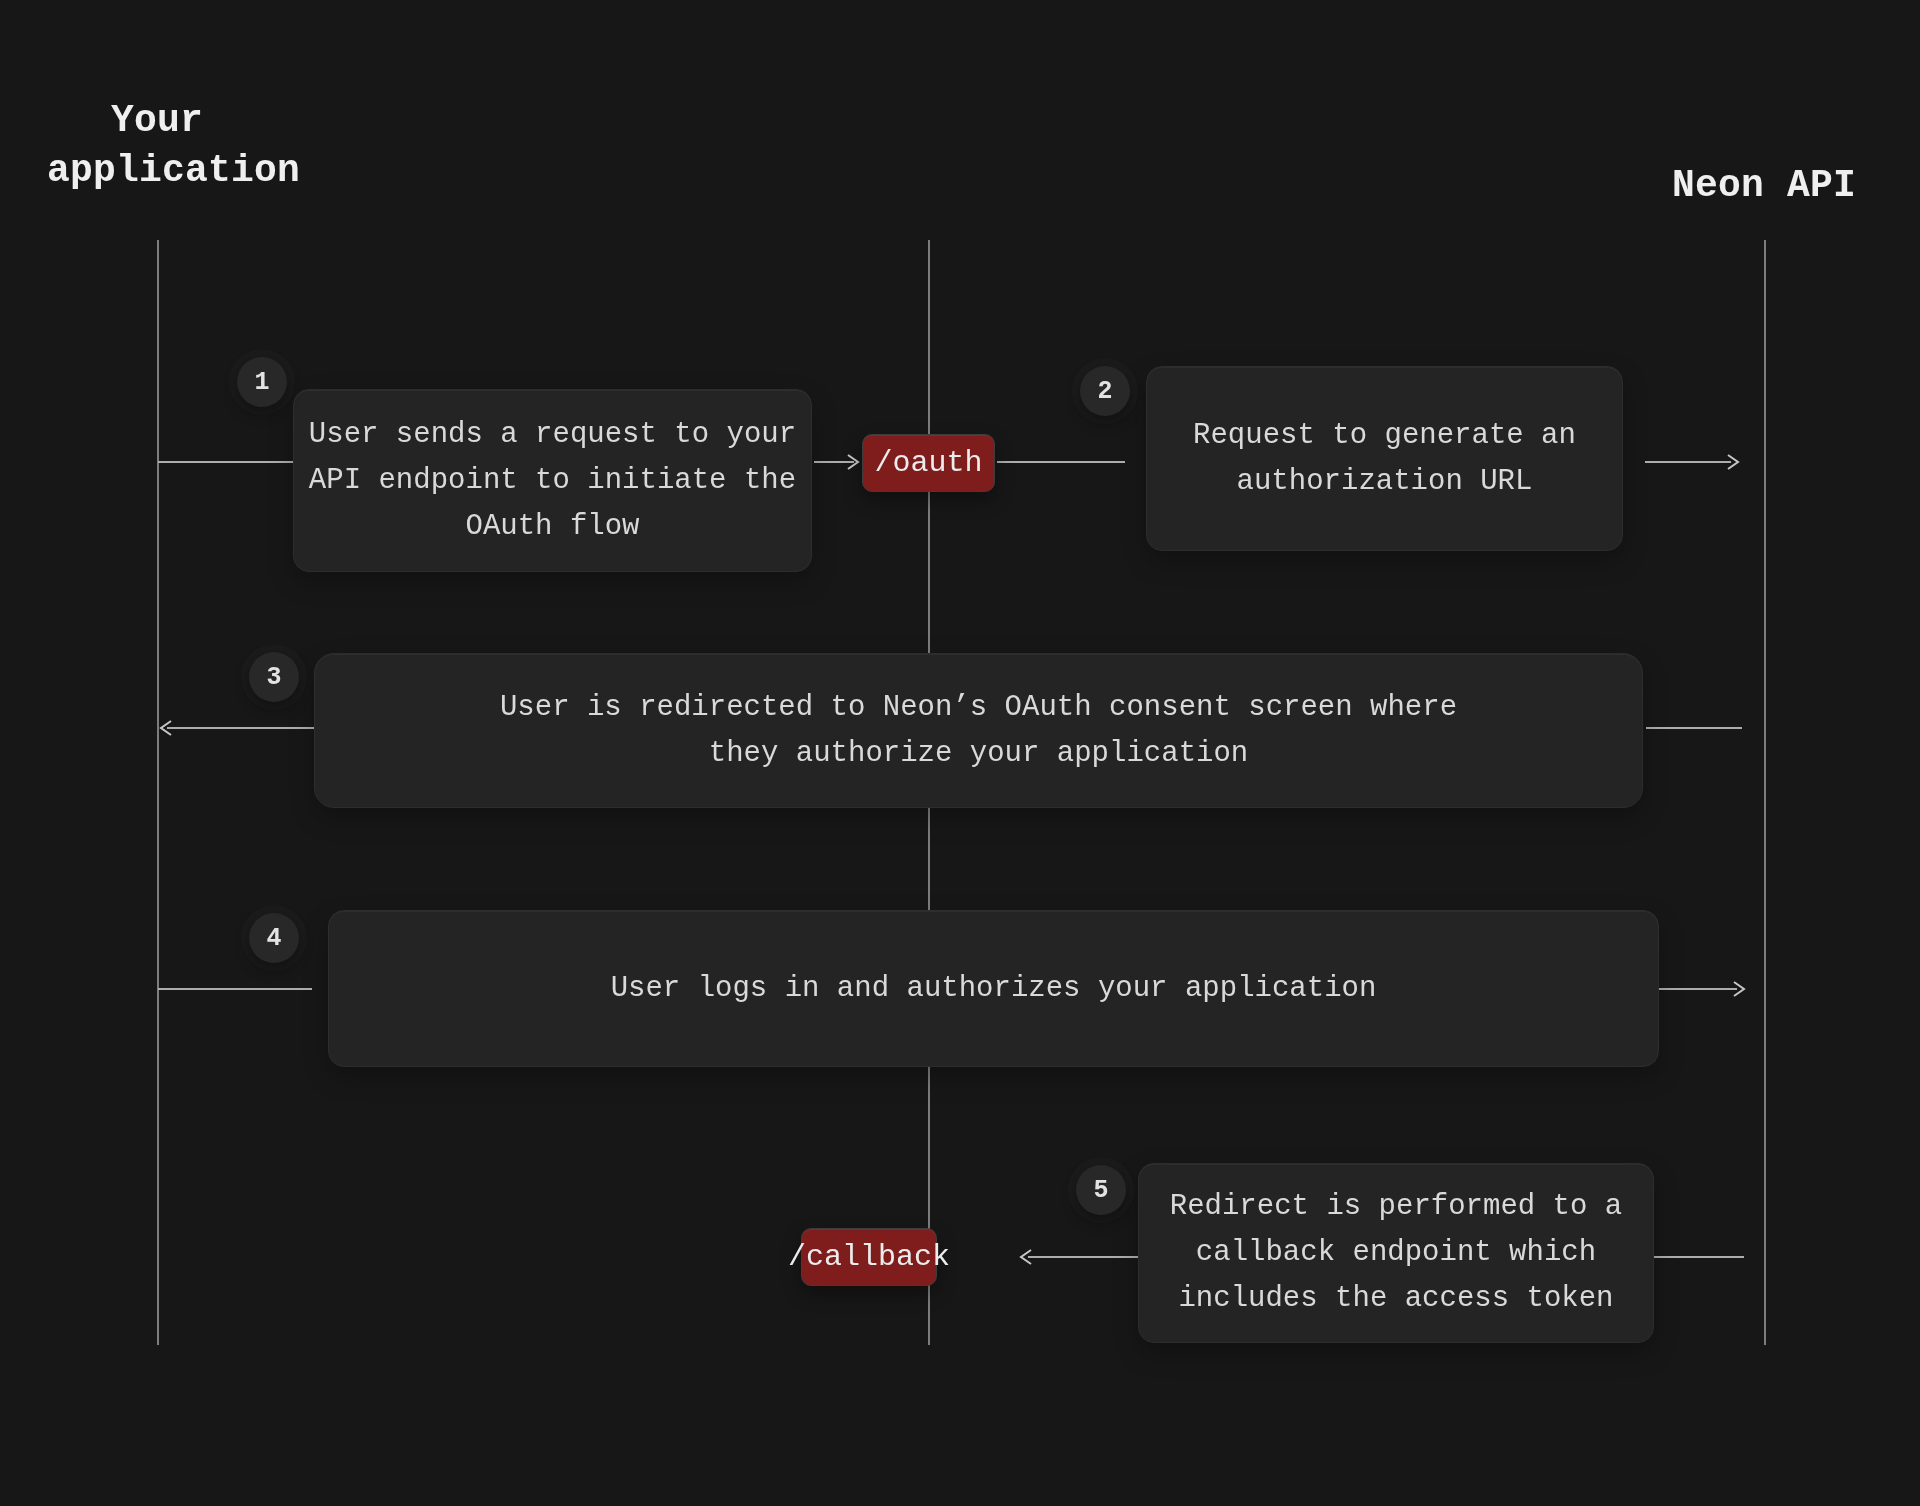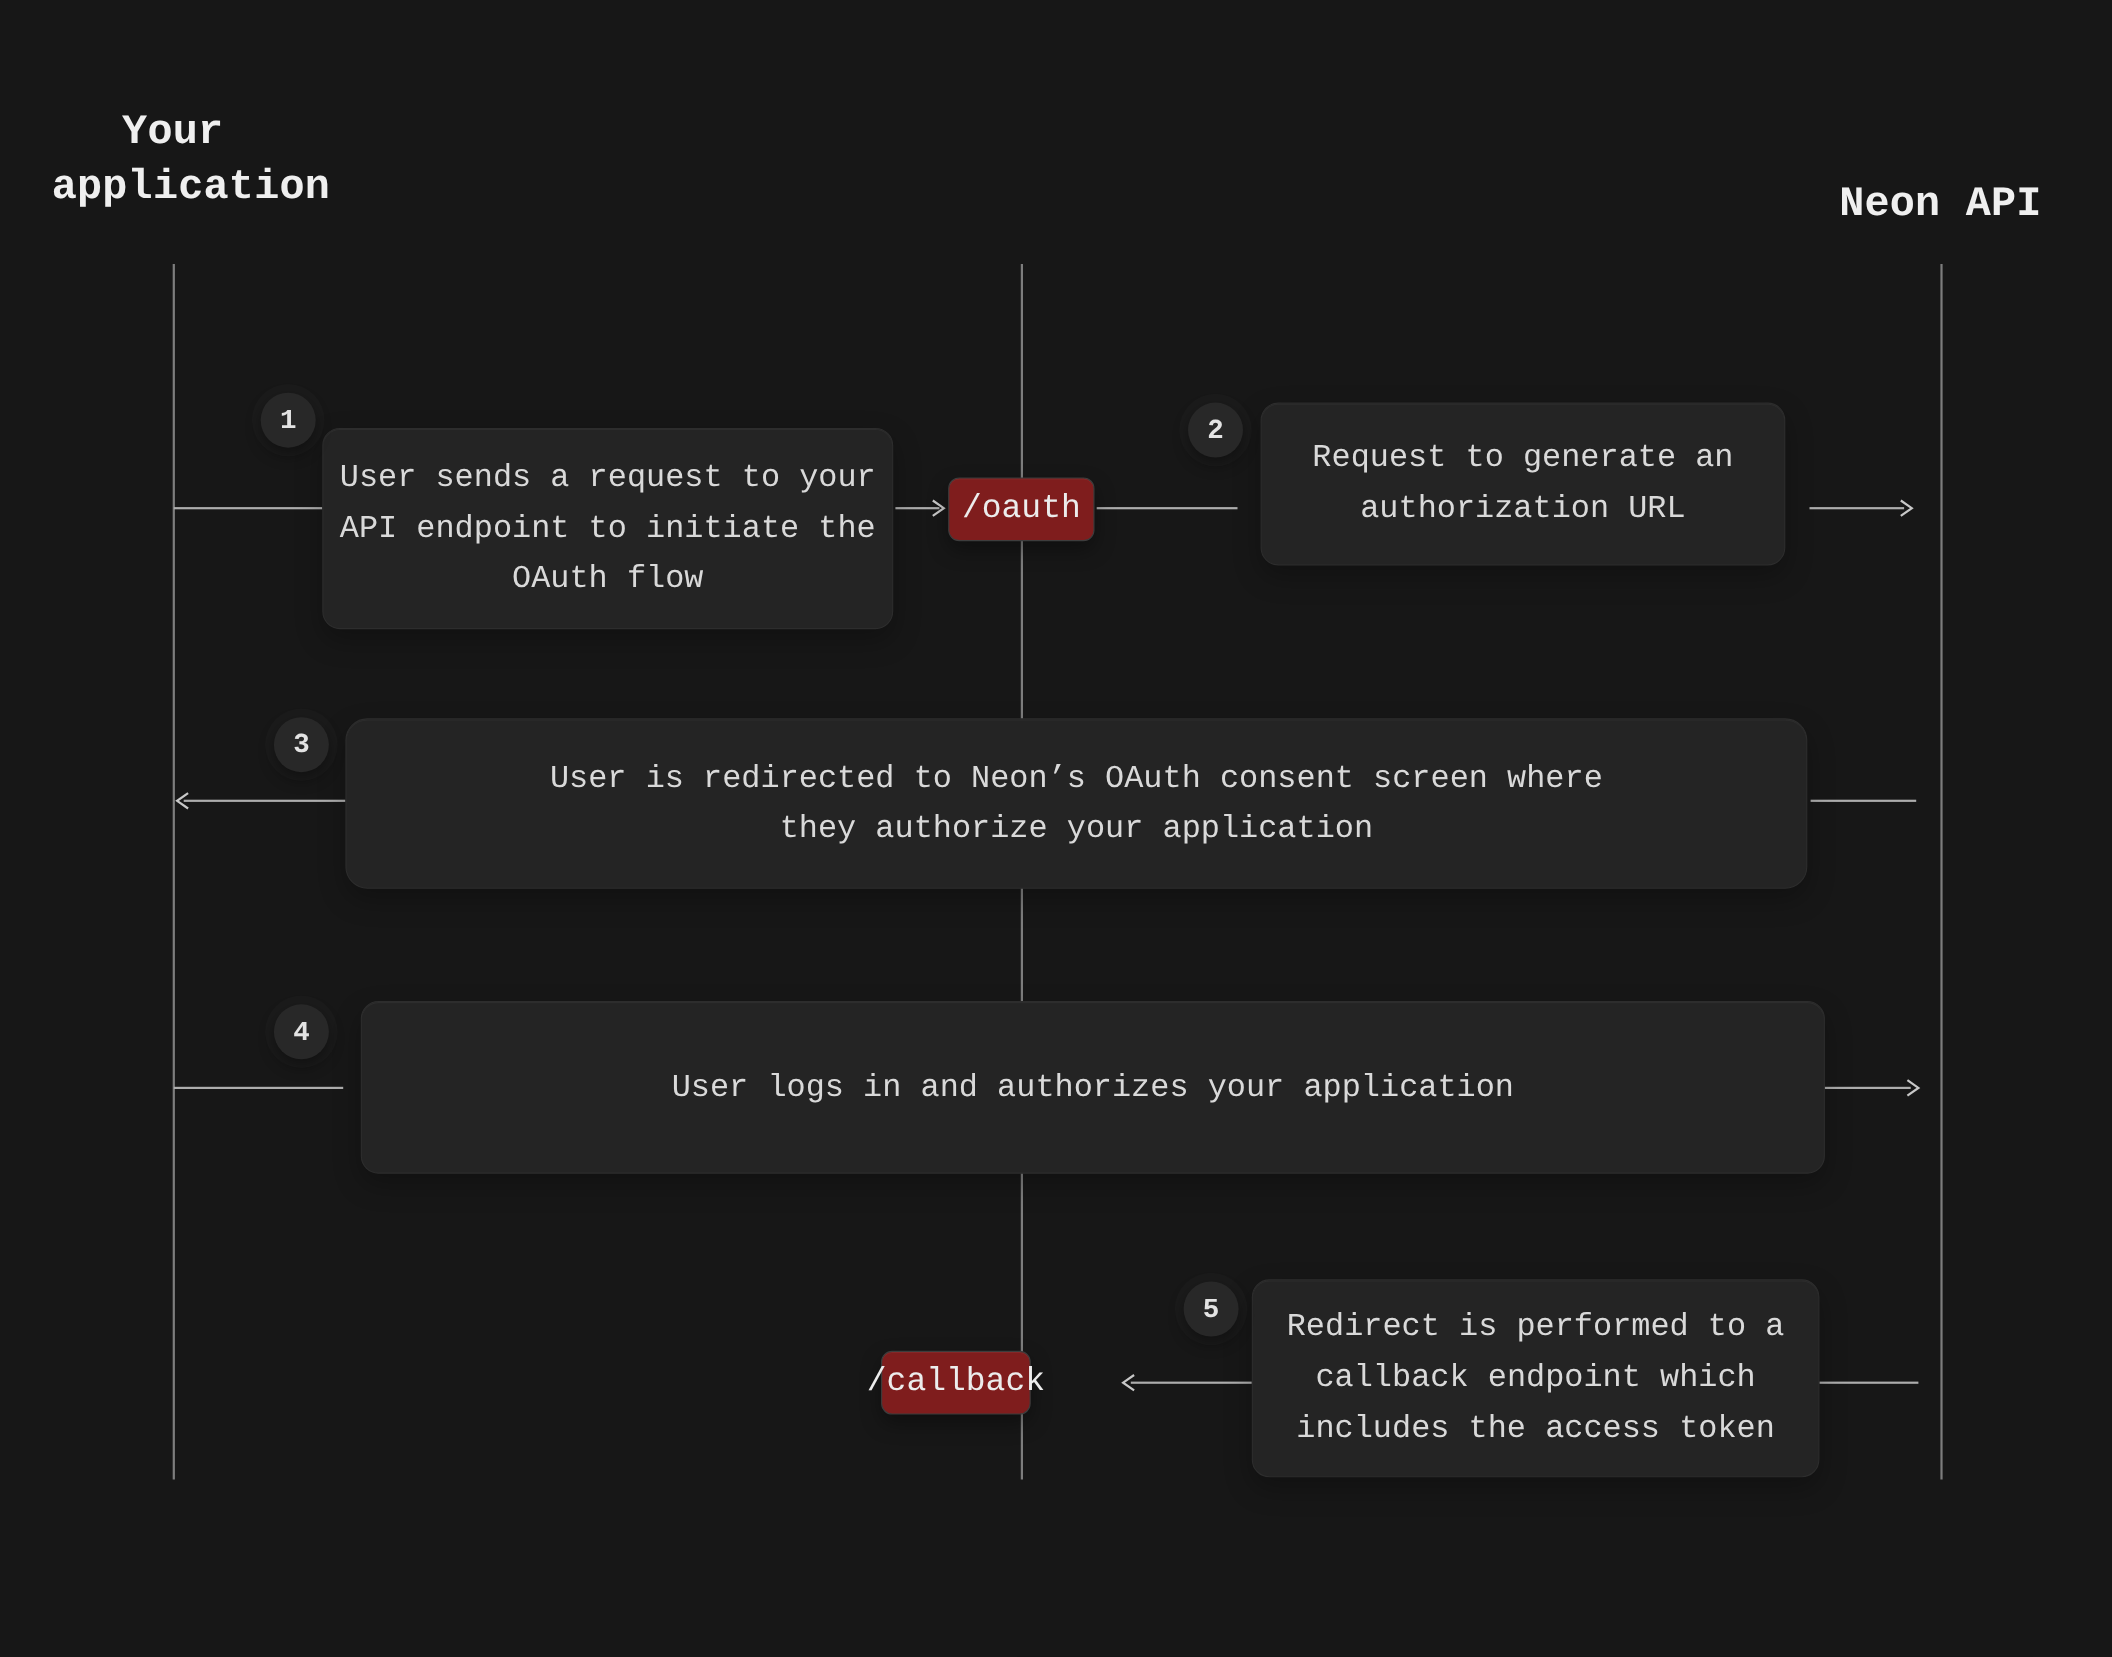--- a/index.html
+++ b/index.html
@@ -57,21 +57,21 @@
   <div class="badge" style="left:237px;top:357px;">1</div>
   <div class="hline" style="left:814px;top:461px;width:40px;"></div>
   <svg class="head" style="left:843px;top:452px;" width="20" height="20">
     <path d="M5,3 L15,10 L5,17" fill="none" stroke="#c8c8c8" stroke-width="2"></path>
   </svg>
   <div class="pill" style="left:862px;top:434px;width:133px;height:58px;">
     <span>/oauth</span>
   </div>
   <div class="hline" style="left:997px;top:461px;width:128px;"></div>
 
-  <div class="step-box" style="left:1146px;top:366px;width:477px;height:148px;">
+  <div class="step-box" style="left:1146px;top:366px;width:477px;height:185px;">
     <span>Request to generate an
 authorization URL</span>
   </div>
   <div class="badge" style="left:1080px;top:366px;">2</div>
   <div class="hline" style="left:1645px;top:461px;width:86px;"></div>
   <svg class="head" style="left:1723px;top:452px;" width="20" height="20">
     <path d="M5,3 L15,10 L5,17" fill="none" stroke="#c8c8c8" stroke-width="2"></path>
   </svg>
 
   <svg class="head" style="left:156px;top:718px;" width="20" height="20">

